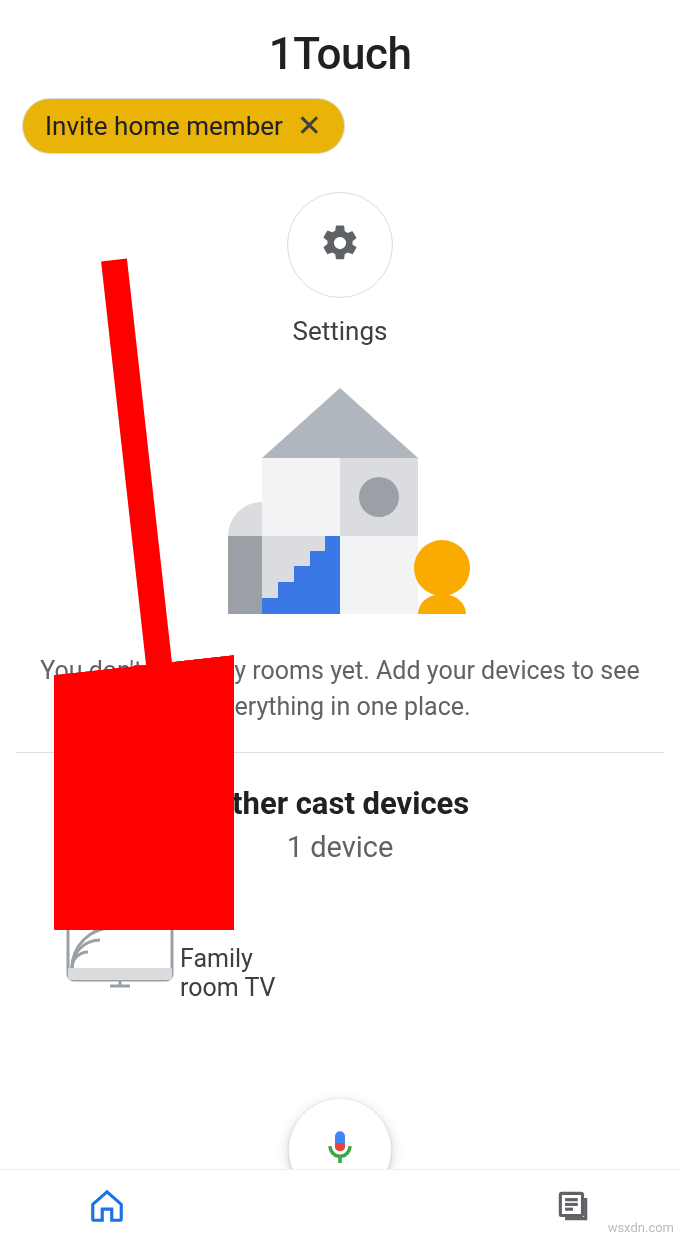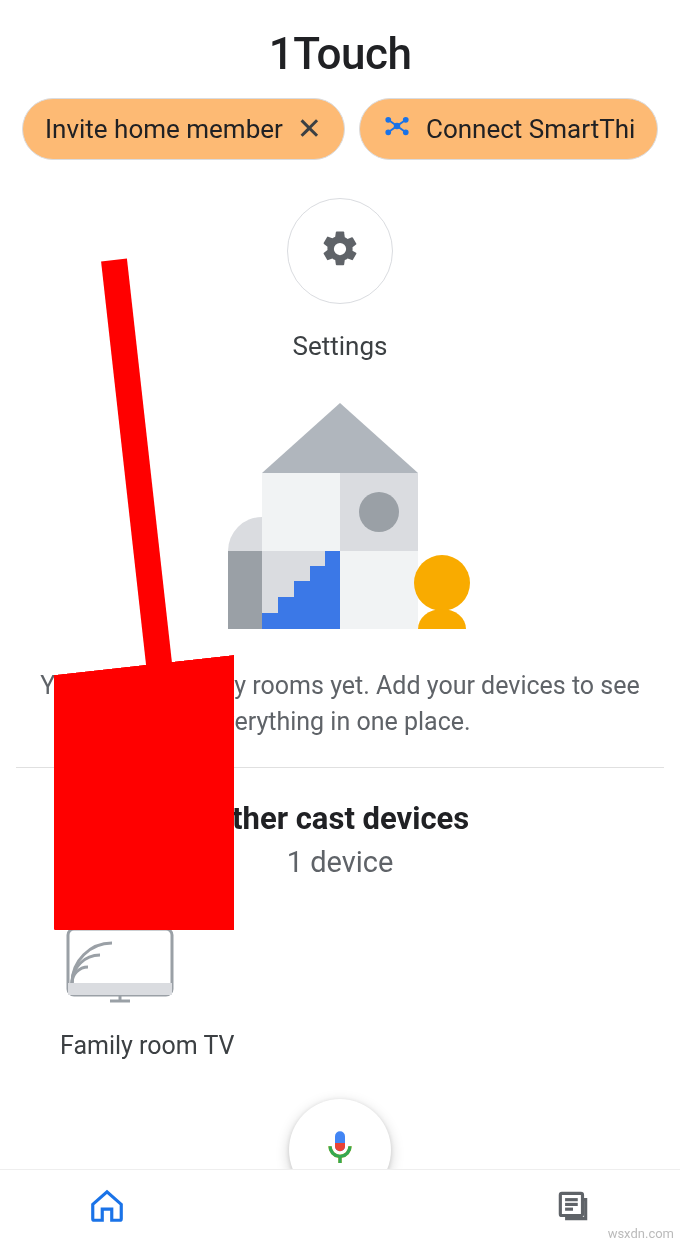--- a/index.html
+++ b/index.html
@@ -28,21 +28,21 @@
   }
   .chip {
     display: flex;
     align-items: center;
     gap: 14px;
     border: 1px solid #dadce0;
     border-radius: 40px;
     padding: 12px 22px;
     font-size: 26px;
     color: #202124;
-    background: #fdba74;
+    background: #eab308;
     cursor: pointer;
   }
   .chip .close-x {
     font-size: 30px;
     font-weight: 400;
     color: #3c4043;
     line-height: 1;
   }
   .chip-2-icon svg { width: 30px; height: 30px; }
   .settings-block {
@@ -56,21 +56,21 @@
     height: 106px;
     border: 1px solid #dadce0;
     border-radius: 50%;
     display: flex;
     align-items: center;
     justify-content: center;
     cursor: pointer;
   }
   .settings-circle svg { width: 42px; height: 42px; fill: #5f6368; }
   .settings-label {
-    margin-top: 27px;
+    margin-top: 18px;
     font-size: 26px;
     color: #3c4043;
   }
   .house-illus {
     display: flex;
     justify-content: center;
     margin-top: 42px;
   }
   .empty-text {
     text-align: center;
@@ -94,22 +94,22 @@
     text-align: center;
     font-size: 29px;
     color: #5f6368;
     margin-top: 8px;
   }
   .device-tile {
     width: 240px;
     margin-left: 60px;
     margin-top: 44px;
     display: flex;
-    flex-direction: column;
-    align-items: flex-start;
+    flex-direction: row;
+    align-items: flex-end;
     cursor: pointer;
   }
   .device-icon svg { width: 120px; height: 90px; }
   .device-label {
     font-size: 25px;
     color: #3c4043;
     margin-top: 14px;
   }
   .mic-fab {
     position: absolute;
@@ -145,50 +145,34 @@
   
   .arrow-annot {
     position: absolute;
     left: 54px;
     top: 250px;
     pointer-events: none;
   }
   .watermark {
     position: absolute;
     right: 6px;
-    bottom: 4px;
+    bottom: 10px;
     font-size: 13px;
     color: #bbb;
   }
 </style>
 </head>
 <body>
 
 <div class="header-title">1Touch</div>
 
 <div class="chip-row">
   <div class="chip">
     <span>Invite home member</span>
     <span class="close-x">✕</span>
-  </div>
-  <div class="chip">
-    <span class="chip-2-icon">
-      <svg viewBox="0 0 24 24" fill="none" stroke="#1a73e8" stroke-width="1.6">
-        <circle cx="12" cy="12" r="1.8" fill="#1a73e8"></circle>
-        <circle cx="5" cy="7" r="1.5" fill="#1a73e8"></circle>
-        <circle cx="5" cy="17" r="1.5" fill="#1a73e8"></circle>
-        <circle cx="19" cy="7" r="1.5" fill="#1a73e8"></circle>
-        <circle cx="19" cy="17" r="1.5" fill="#1a73e8"></circle>
-        <line x1="12" y1="12" x2="5" y2="7"></line>
-        <line x1="12" y1="12" x2="5" y2="17"></line>
-        <line x1="12" y1="12" x2="19" y2="7"></line>
-        <line x1="12" y1="12" x2="19" y2="17"></line>
-      </svg>
-    </span>
-    <span>Connect SmartThi</span>
   </div>
 </div>
 
 <div class="settings-block">
   <div class="settings-circle">
     <span>
       <svg viewBox="0 0 24 24">
           <path d="M19.14,12.94a7.07,7.07,0,0,0,.05-.94,7.07,7.07,0,0,0-.05-.94l2.03-1.58a.5.5,0,0,0,.12-.64l-1.92-3.32a.5.5,0,0,0-.61-.22l-2.39.96a7.14,7.14,0,0,0-1.63-.94l-.36-2.54A.5.5,0,0,0,13.89,2H10.11a.5.5,0,0,0-.49.42L9.26,4.96a7.14,7.14,0,0,0-1.63.94L5.24,4.94a.5.5,0,0,0-.61.22L2.71,8.48a.5.5,0,0,0,.12.64L4.86,10.7a7.07,7.07,0,0,0-.05.94,7.07,7.07,0,0,0,.05.94L2.83,14.16a.5.5,0,0,0-.12.64l1.92,3.32a.5.5,0,0,0,.61.22l2.39-.96a7.14,7.14,0,0,0,1.63.94l.36,2.54a.5.5,0,0,0,.49.42h3.78a.5.5,0,0,0,.49-.42l.36-2.54a7.14,7.14,0,0,0,1.63-.94l2.39.96a.5.5,0,0,0,.61-.22l1.92-3.32a.5.5,0,0,0-.12-.64ZM12,15.5A3.5,3.5,0,1,1,15.5,12,3.5,3.5,0,0,1,12,15.5Z"></path>
         </svg>
     </span>

